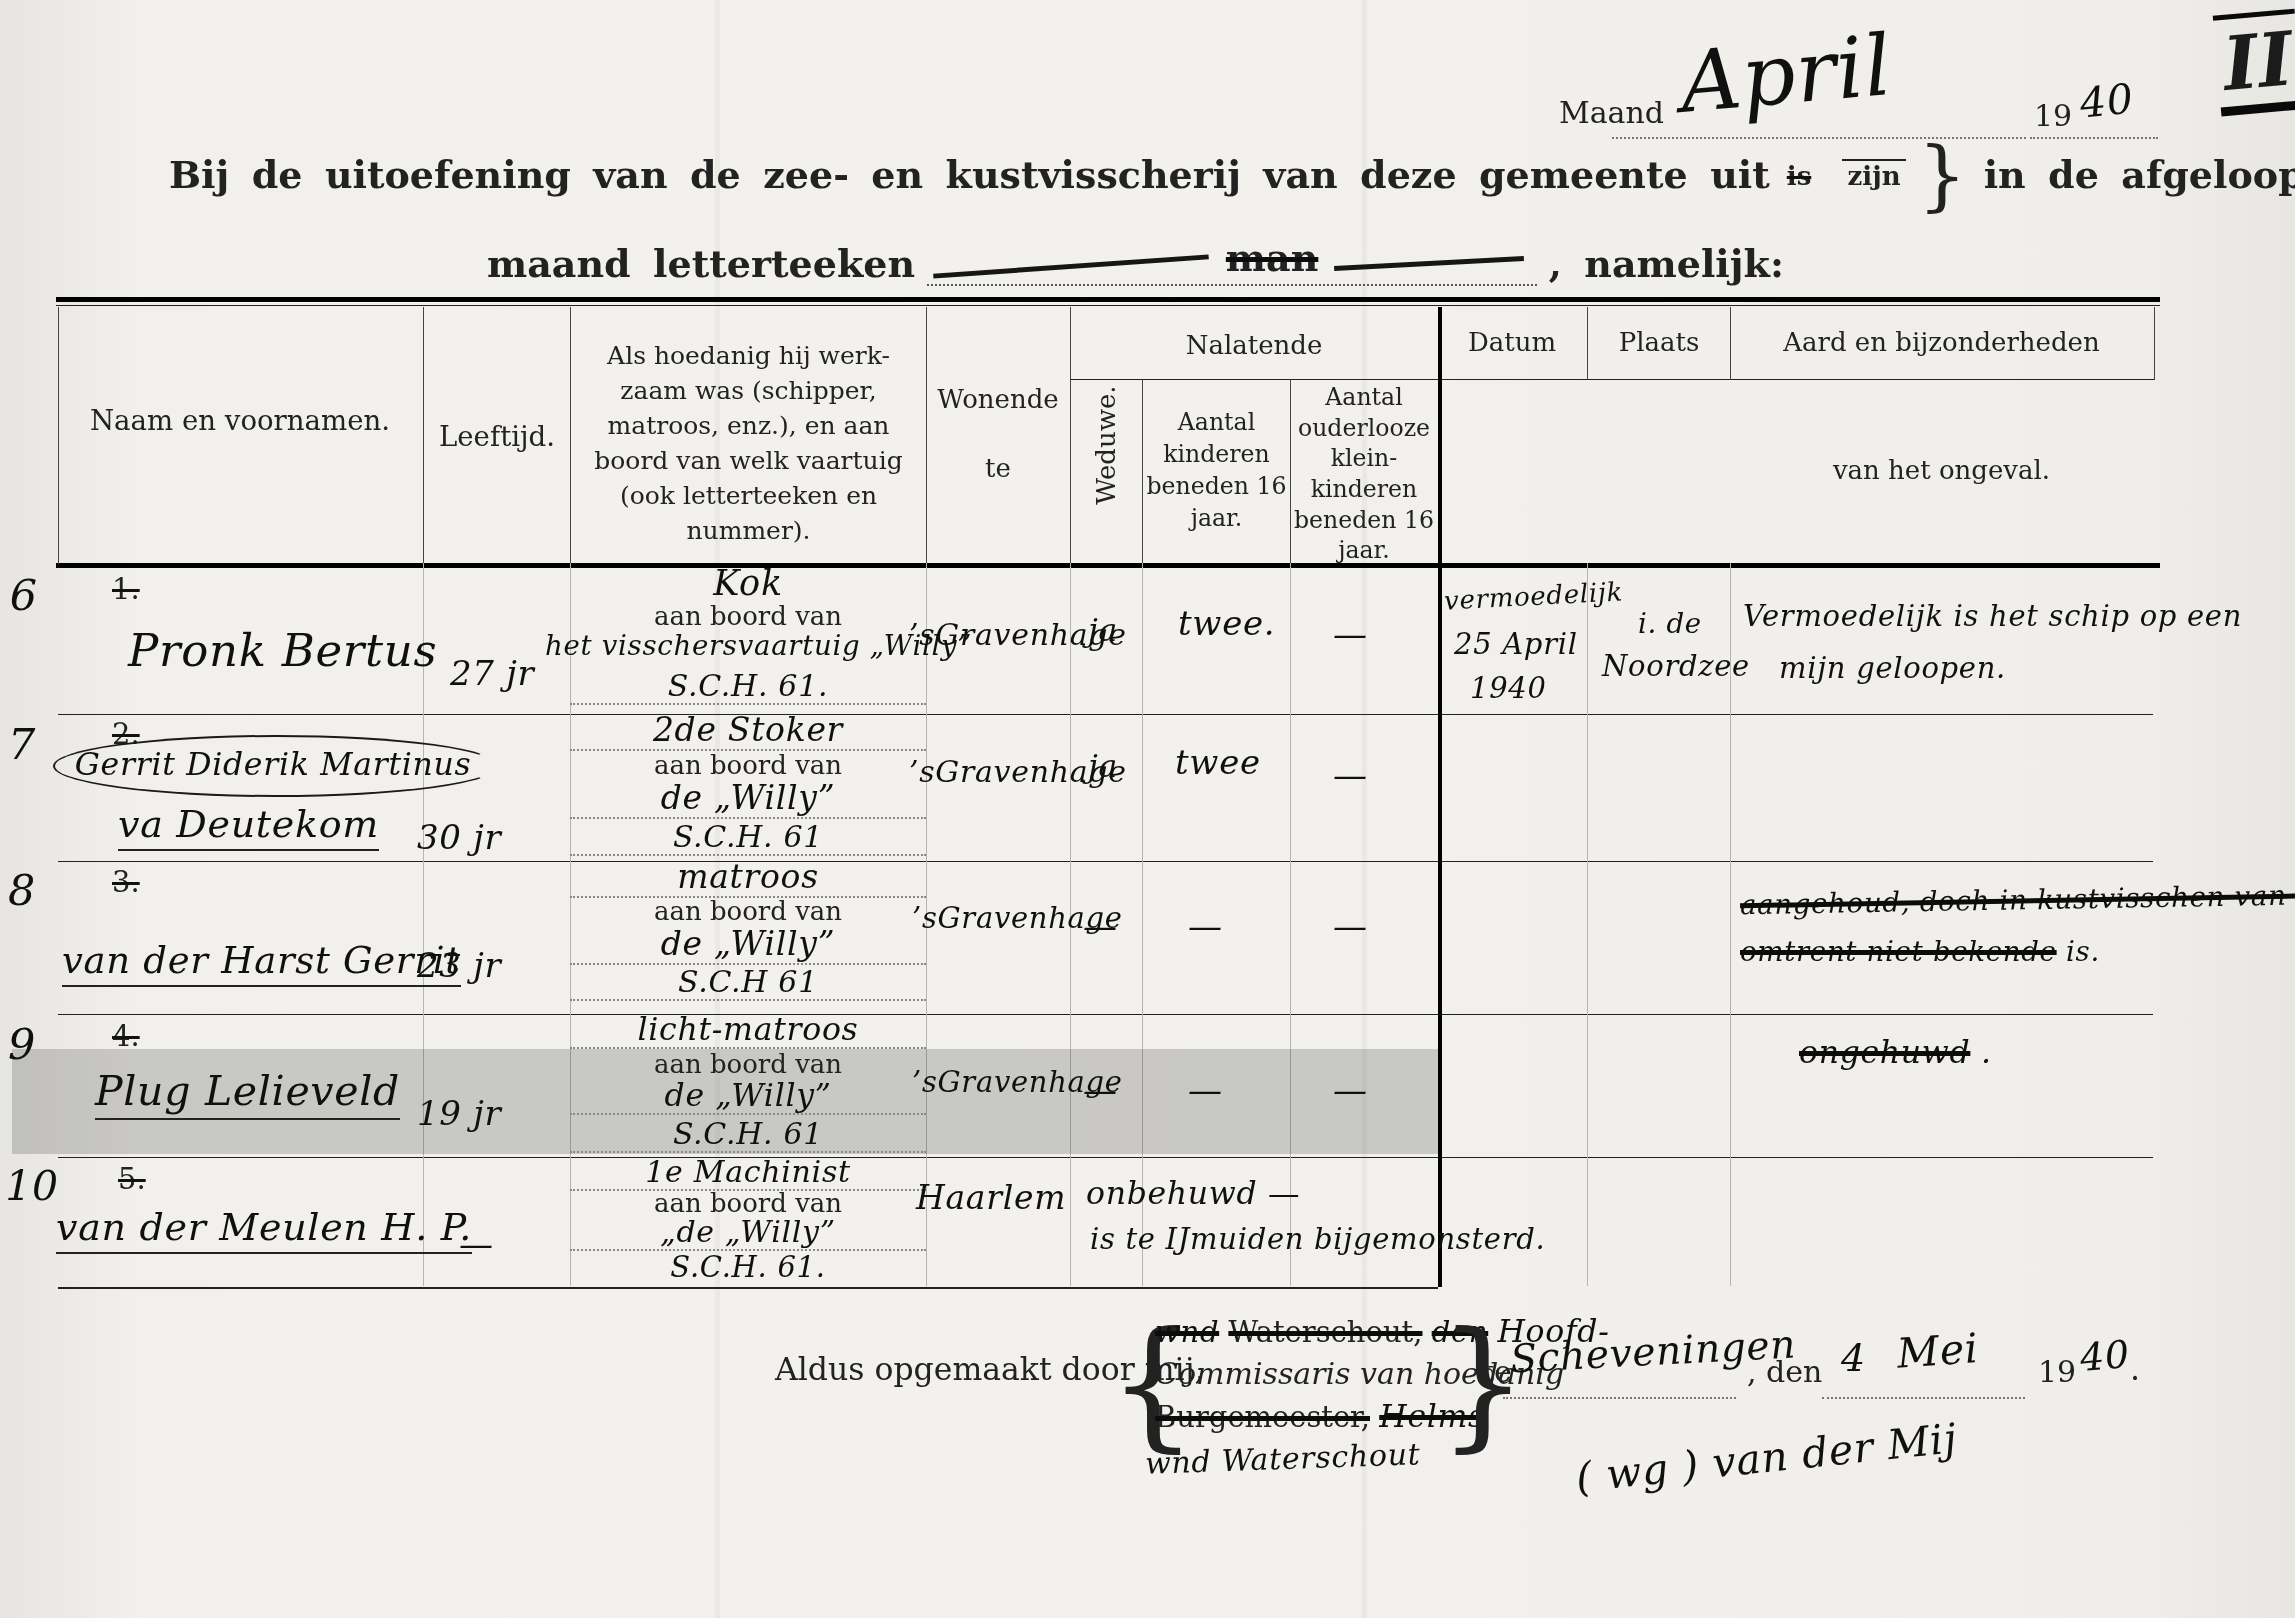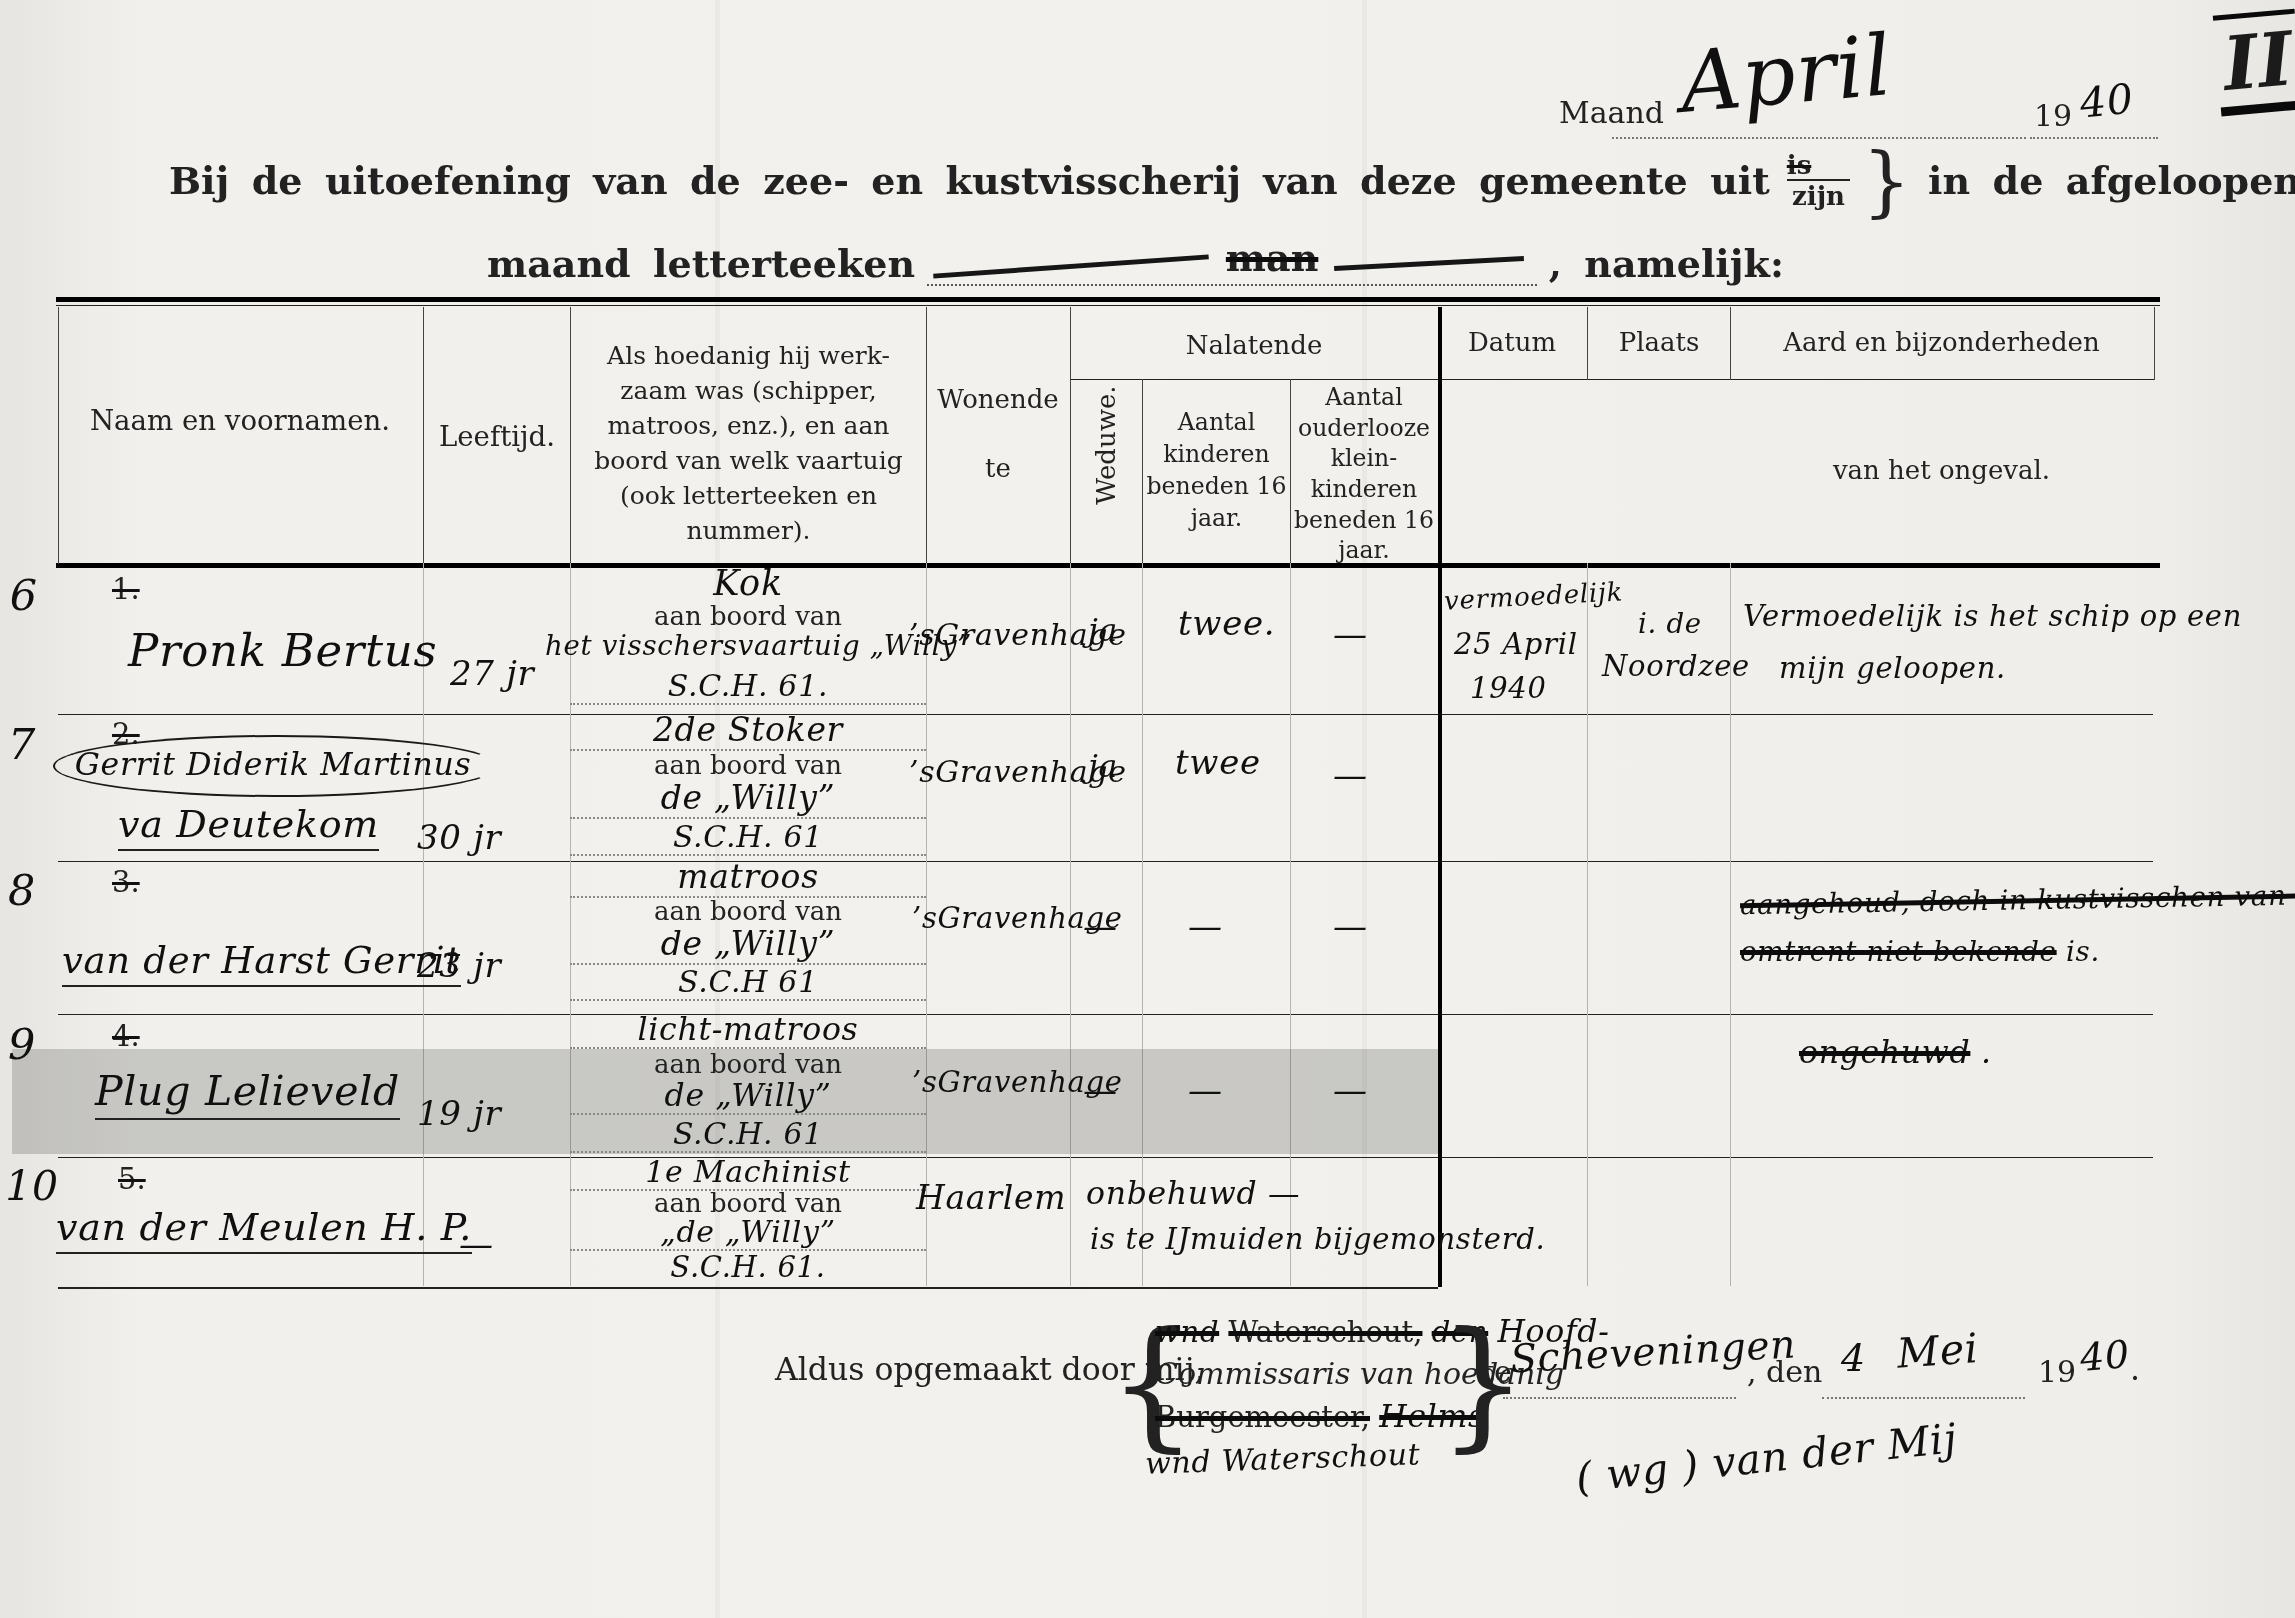--- a/index.html
+++ b/index.html
@@ -13,21 +13,21 @@
   .hw{font-family:"DejaVu Serif",serif;font-style:italic;color:#101010;letter-spacing:0.7px;}
   .xout{text-decoration:line-through;text-decoration-thickness:3.3px;text-decoration-color:#111;}
   .xout2{text-decoration:line-through;text-decoration-thickness:4.6px;text-decoration-color:#0c0c0c;}
   .vl{position:absolute;background:#444;width:1.3px;}
   .vl.faint{background:#b6b4b0;width:0.7px;}
   .vl.heavy{background:#000;width:3.9px;}
   .hl{position:absolute;background:#222;height:1.3px;}
   .hl.heavy{background:#000;height:4.6px;}
   .dotfine{position:absolute;border-bottom:2px dotted #777;height:0;}
   .center{text-align:center;}
-  .stackword{display:inline-flex;flex-direction:column;align-items:flex-start;vertical-align:middle;line-height:1.05;}
+  .stackword{display:inline-flex;flex-direction:row;align-items:flex-end;vertical-align:middle;line-height:1.05;gap:31px;}
   .ellipse{border:2px solid #1a1a1a;border-radius:50%;padding:9.2px 26px 13px 19.7px;border-right-color:transparent;}
   .underln{border-bottom:2px solid #222;padding-bottom:2.6px;}
   .crease{position:absolute;top:0;height:1619px;width:4.6px;background:rgba(60,60,55,0.045);}
 </style>
 </head>
 <body>
 
 <div class="crease" style="left:715px;"></div>
 <div class="crease" style="left:1362px;"></div>
 

